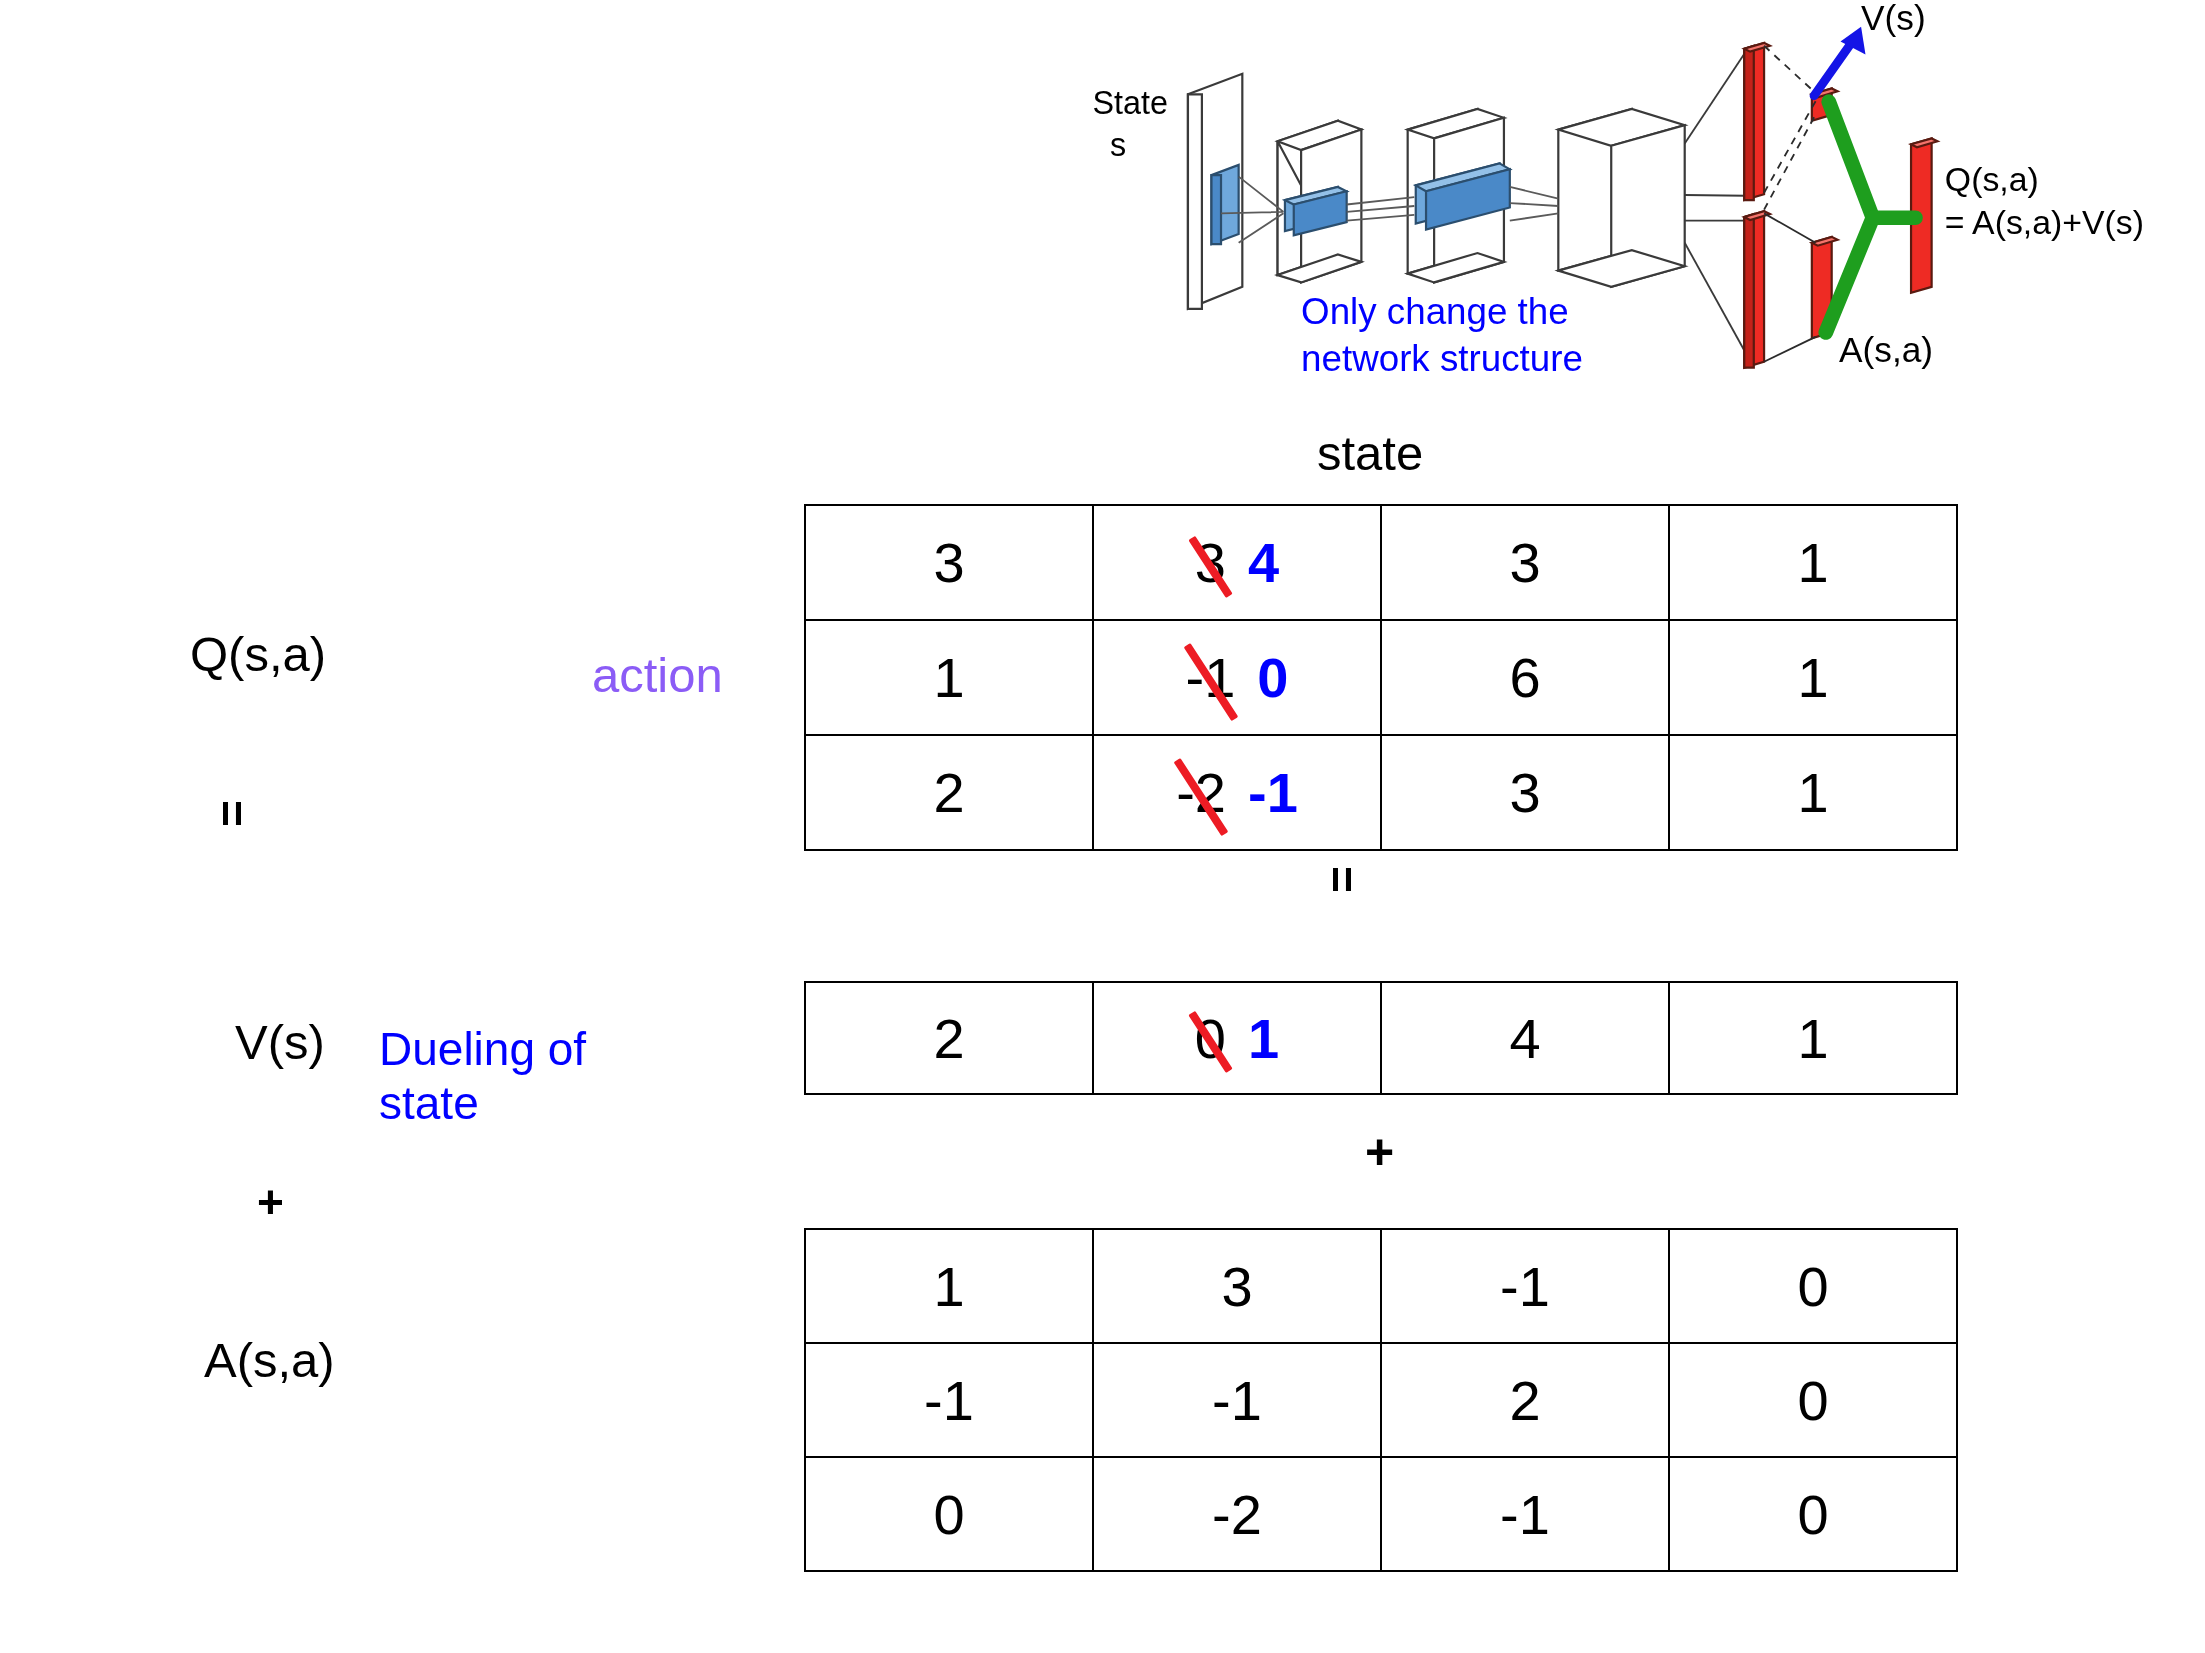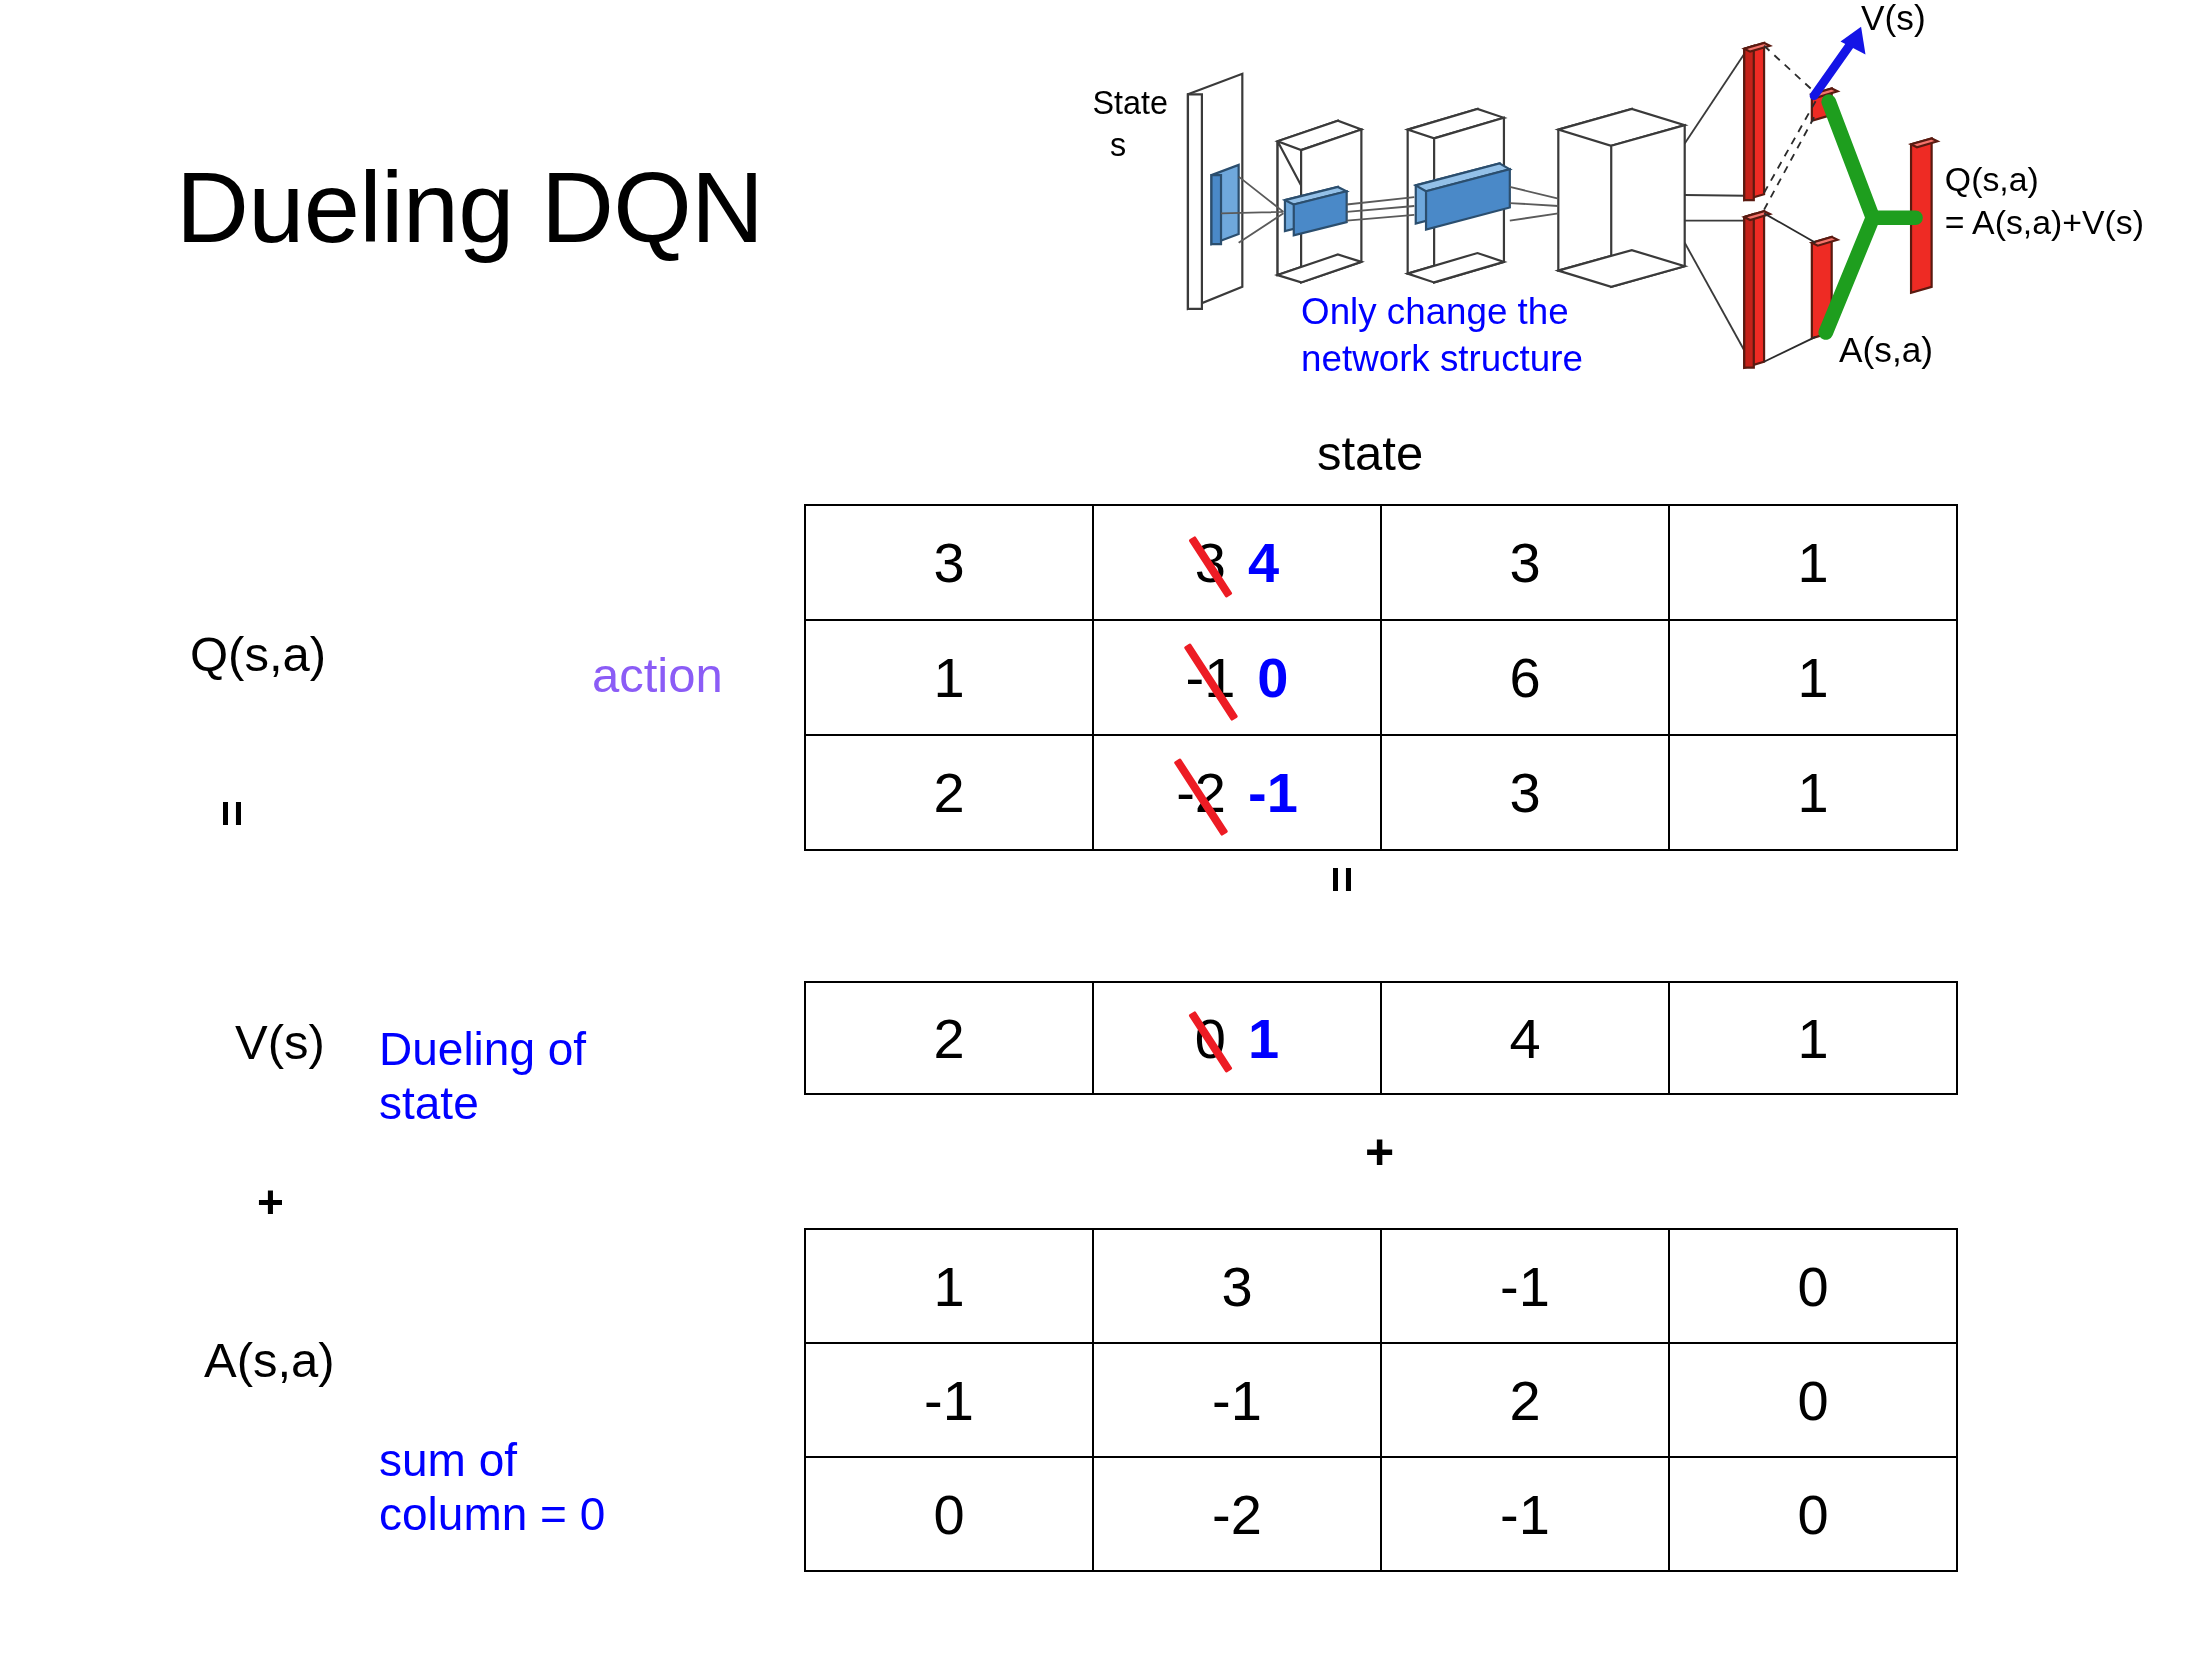--- a/index.html
+++ b/index.html
@@ -161,21 +161,20 @@
   .newval {
     color: #0000FF;
     font-weight: 700;
   }
 </style>
 </head>
 <body>
 
 <div id="slide">
 
-  <div id="title">Dueling DQN</div>
 
   <div id="net">
     <svg width="1117" height="412" viewBox="0 0 1520 560" xmlns="http://www.w3.org/2000/svg">
 
       <g stroke="#3a3a3a" stroke-width="3" fill="#ffffff">
         <polygon points="136,128 210,100 210,390 136,420"></polygon>
         <polygon points="136,128 155,128 155,420 136,420"></polygon>
       </g>
 
       <g stroke="#2b4e6e" stroke-width="3">
@@ -292,24 +291,20 @@
 
   <div class="eqlabel" id="lbl-q">Q(s,a)</div>
   <div class="opsym" id="lbl-eq1">=</div>
   <div class="eqlabel" id="lbl-v">V(s)</div>
   <div class="opsym" id="lbl-plus">+</div>
   <div class="eqlabel" id="lbl-a">A(s,a)</div>
 
   <div class="bluenote" id="note-avg">
     <div>Dueling of</div>
     <div>state</div>
-  </div>
-  <div class="bluenote" id="note-sum">
-    <div>sum of</div>
-    <div>column = 0</div>
   </div>
 
   <div id="lbl-action">action</div>
   <div id="lbl-state">state</div>
 
   <div id="mid-eq">=</div>
   <div id="mid-plus">+</div>
 
   <table class="gtable" id="tbl-q">
     <tbody>

